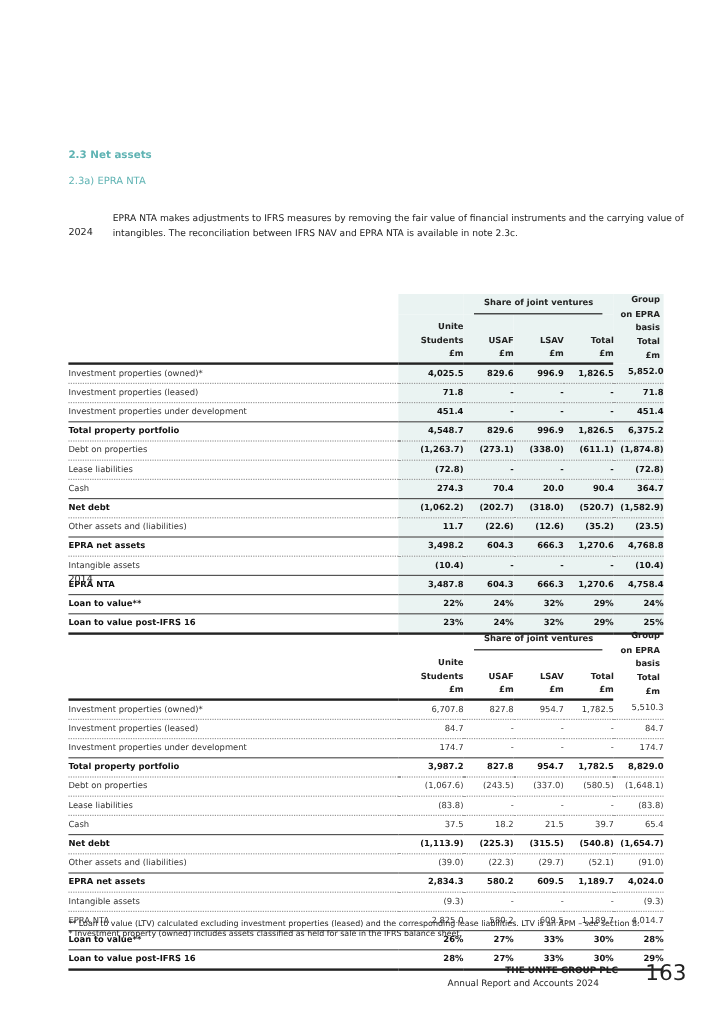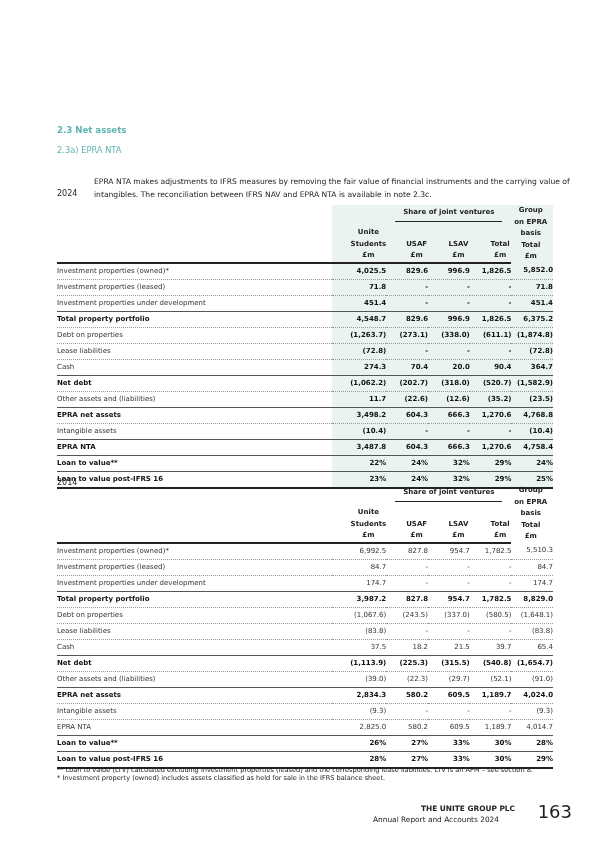--- a/index.html
+++ b/index.html
@@ -6,25 +6,25 @@
   body { width: 600px; height: 848px; position: relative; overflow: hidden;
          font-family: "DejaVu Sans", sans-serif; color: #1a1a1a; }
   .page { position: absolute; left: 57px; top: 0; width: 496px; }
   .h-section { position: absolute; top: 125px; left: 0; font-size: 8.6px; font-weight: bold; color: #5fb3b3; }
   .h-sub { position: absolute; top: 145px; left: 0; font-size: 8.3px; color: #5fb3b3; }
   .intro { position: absolute; top: 175px; left: 0; width: 496px; font-size: 7.6px; line-height: 13px; color: #222; margin-left: 37px; }
   .year { position: absolute; left: 0; font-size: 8px; color: #222; }
   .year-2024 { top: 189px; }
   .year-2023 { top: 478px; }
 
-  table.nta { position: absolute; left: 0; width: 496px; border-collapse: collapse; font-size: 7px; }
+  table.nta { position: absolute; left: 0; width: 496px; border-collapse: collapse; font-size: 7px; margin-top: 40px; }
   table.t2024 { top: 205px; }
   table.t2023 { top: 485px; }
   table.nta td, table.nta th { padding: 0; height: 15px; line-height: 15px; white-space: nowrap; }
-  table.nta th { font-weight: bold; text-align: center; vertical-align: bottom; line-height: 11.5px; height: auto; color: #222; }
+  table.nta th { font-weight: bold; text-align: right; vertical-align: bottom; line-height: 11.5px; height: auto; color: #222; }
   col.c-label { width: 286px; }
   col.c-num { width: 42px; }
   col.c-num2 { width: 42px; }
   .shade { background: #eaf3f2; }
   .hdr-row1 th { padding-top: 14px; }
   .jv-head { text-align: center !important; }
   .jv-head span { display: inline-block; border-bottom: 1.2px solid #222; padding: 0 8px 3px 8px; }
   .hdr-row2 th { padding-bottom: 1px; padding-right: 3px; }
   .hdr-row1 th.grp { padding-right: 3px; }
   tr.hdr-last th { border-bottom: 2px solid #222; padding-left: 19px; }
@@ -218,21 +218,21 @@
         <th></th>
         <th><span>Unite</span><br><span>Students</span><br><span>£m</span></th>
         <th><span>USAF</span><br><span>£m</span></th>
         <th><span>LSAV</span><br><span>£m</span></th>
         <th><span>Total</span><br><span>£m</span></th>
       </tr>
     </thead>
     <tbody class="rows">
         <tr class="row">
           <td class="lbl">Investment properties (owned)*</td>
-          <td class="num">6,992.5</td>
+          <td class="num">6,707.8</td>
           <td class="num">827.8</td>
           <td class="num">954.7</td>
           <td class="num">1,782.5</td>
           <td class="num">5,510.3</td>
         </tr>
         <tr class="row">
           <td class="lbl">Investment properties (leased)</td>
           <td class="num">84.7</td>
           <td class="num">-</td>
           <td class="num">-</td>

